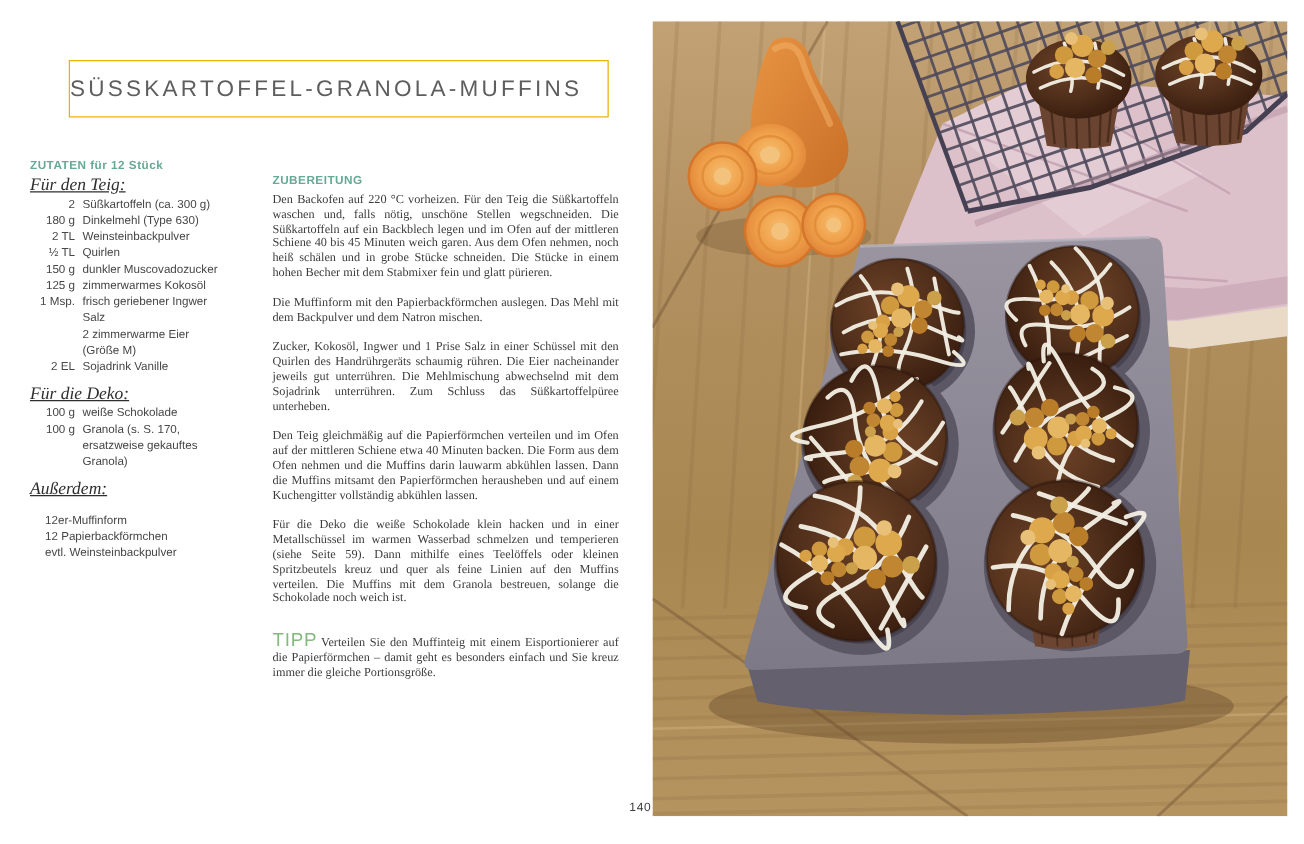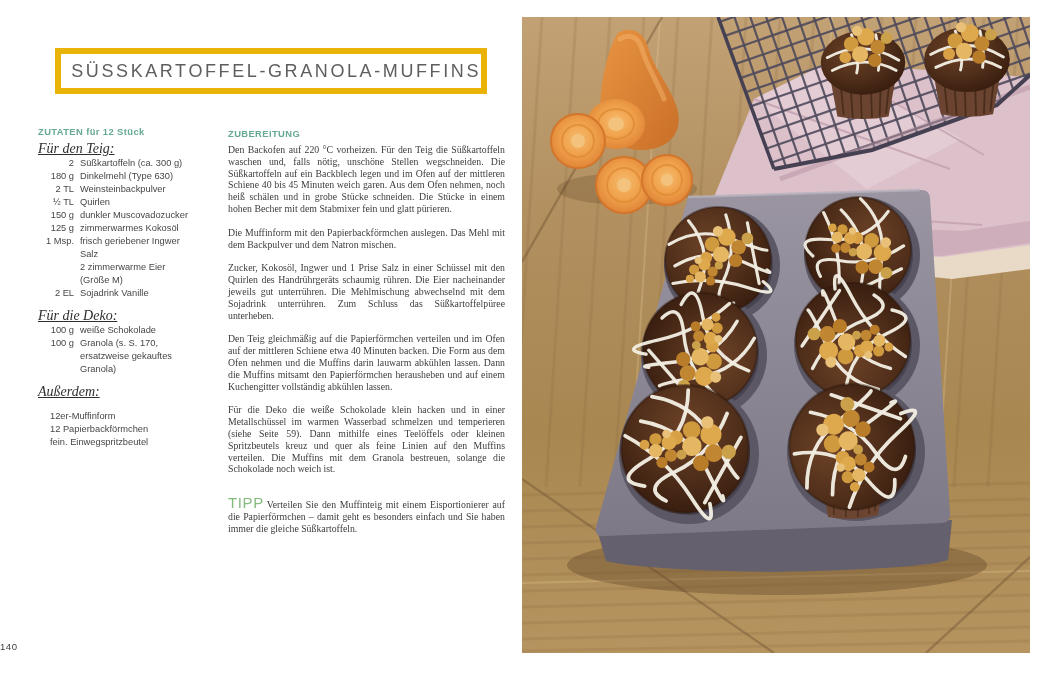--- a/index.html
+++ b/index.html
@@ -8,30 +8,30 @@
     background:#ffffff;
     font-family:"Liberation Sans", sans-serif;
     -webkit-font-smoothing:antialiased;
   }
 
   
   .page-left { position:absolute; left:0; top:0; width:521px; height:675px; background:#fff; }
 
   .title-box {
     position:absolute; left:55px; top:48px; width:432px; height:46px;
-    border:6px solid #eab308; box-sizing:border-box;
-    display:flex; align-items:center; justify-content:flex-end;
+    border:1px solid #eab308; box-sizing:border-box;
+    display:flex; align-items:center; justify-content:flex-start;
   }
   .title-box h1 {
     margin:0; font-size:18px; font-weight:400; letter-spacing:2.6px;
     color:#5e5e5e; white-space:nowrap;
   }
 
-  .col-ing { position:absolute; left:38px; top:126px; width:172px; }
-  .col-prep { position:absolute; left:218px; top:128px; width:277px;margin-left:10px; }
+  .col-ing { position:absolute; left:24px; top:126px; width:172px; }
+  .col-prep { position:absolute; left:218px; top:138px; width:277px; }
 
   h2.sec {
     margin:0 0 5px 0; font-size:9.4px; font-weight:700; letter-spacing:.4px;
     color:#66a995;
   }
   .glabel {
     font-family:"Liberation Serif", serif; font-style:italic;
     font-size:14px; color:#2e2e2e; margin:0 0 2px 0; line-height:13px;text-decoration:underline;
   }
   .glabel.later { margin-top:9px; }
@@ -45,21 +45,21 @@
     font-size:9.8px; line-height:11.8px; color:#3c3c3c;
     text-align:justify; margin:0 0 12px 0;
   }
   .tip { margin-top:22px !important; }
   .tip-label {
     font-family:"Liberation Sans", sans-serif; color:#84ba7e;
     font-size:15px; letter-spacing:.6px; margin-right:3px;
   }
 
   .page-number {
-    position:absolute; left:0; top:641px; width:521px; text-align:left;
+    position:absolute; left:0; top:641px; width:521px; text-align:right;
     font-size:9.6px; color:#3d3d3d; letter-spacing:.5px;
   }
 
   
   .photo-wrap { position:absolute; left:522px; top:17px; width:508px; height:636px; }
   .photo-wrap svg { display:block; }
 
   .drz  { stroke:#f3eee3; stroke-width:3.2; fill:none; stroke-linecap:round; opacity:.96; }
   .drz2 { stroke:#f3eee3; stroke-width:2.2; fill:none; stroke-linecap:round; opacity:.96; }
   .grain  { stroke:#86633c; stroke-width:3; opacity:.18; fill:none; }
@@ -163,42 +163,42 @@
         </div>
       </div>
 
     <div class="glabel later">Außerdem:</div>
     <ul class="extra-list">
 
         <li>12er-Muffinform</li>
 
         <li>12 Papierbackförmchen</li>
 
-        <li>fein. Einwegspritzbeutel</li>
+        <li>evtl. Weinsteinbackpulver</li>
       </ul>
   </aside>
 
   <main class="col-prep">
     <h2 class="sec">ZUBEREITUNG</h2>
 
     <div>
 
         <p class="body">Den Backofen auf 220 °C vorheizen. Für den Teig die Süßkartoffeln waschen und, falls nötig, unschöne Stellen wegschneiden. Die Süßkartoffeln auf ein Backblech legen und im Ofen auf der mittleren Schiene 40 bis 45 Minuten weich garen. Aus dem Ofen nehmen, noch heiß schälen und in grobe Stücke schneiden. Die Stücke in einem hohen Becher mit dem Stabmixer fein und glatt pürieren.</p>
 
         <p class="body">Die Muffinform mit den Papierbackförmchen auslegen. Das Mehl mit dem Backpulver und dem Natron mischen.</p>
 
         <p class="body">Zucker, Kokosöl, Ingwer und 1 Prise Salz in einer Schüssel mit den Quirlen des Handrührgeräts schaumig rühren. Die Eier nacheinander jeweils gut unterrühren. Die Mehlmischung abwechselnd mit dem Sojadrink unterrühren. Zum Schluss das Süßkartoffelpüree unterheben.</p>
 
         <p class="body">Den Teig gleichmäßig auf die Papierförmchen verteilen und im Ofen auf der mittleren Schiene etwa 40 Minuten backen. Die Form aus dem Ofen nehmen und die Muffins darin lauwarm abkühlen lassen. Dann die Muffins mitsamt den Papierförmchen herausheben und auf einem Kuchengitter vollständig abkühlen lassen.</p>
 
         <p class="body">Für die Deko die weiße Schokolade klein hacken und in einer Metallschüssel im warmen Wasserbad schmelzen und temperieren (siehe Seite 59). Dann mithilfe eines Teelöffels oder kleinen Spritzbeutels kreuz und quer als feine Linien auf den Muffins verteilen. Die Muffins mit dem Granola bestreuen, solange die Schokolade noch weich ist.</p>
       </div>
 
     <p class="body tip">
-      <span class="tip-label">TIPP</span><span>Verteilen Sie den Muffinteig mit einem Eisportionierer auf die Papierförmchen – damit geht es besonders einfach und Sie haben immer die gleiche Süßkartoffeln.</span>
+      <span class="tip-label">TIPP</span><span>Verteilen Sie den Muffinteig mit einem Eisportionierer auf die Papierförmchen – damit geht es besonders einfach und Sie kreuz immer die gleiche Portionsgröße.</span>
     </p>
   </main>
 
   <div class="page-number">140</div>
 </div>
 
 <div class="photo-wrap">
 <svg viewBox="0 0 508 636" width="508" height="636" xmlns="http://www.w3.org/2000/svg">
   <defs>
     <linearGradient id="wood" x1="0" y1="0" x2="0" y2="1">

